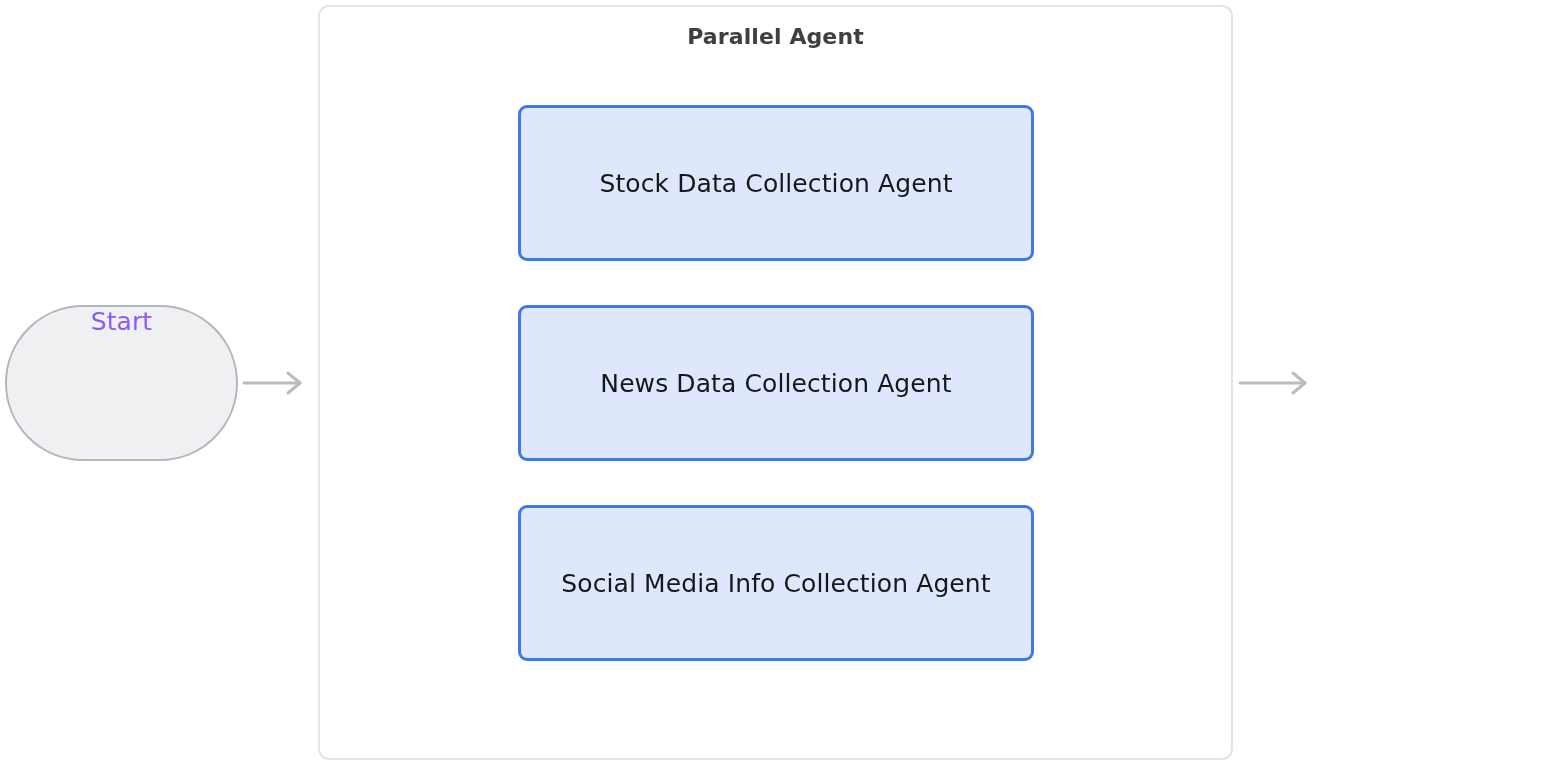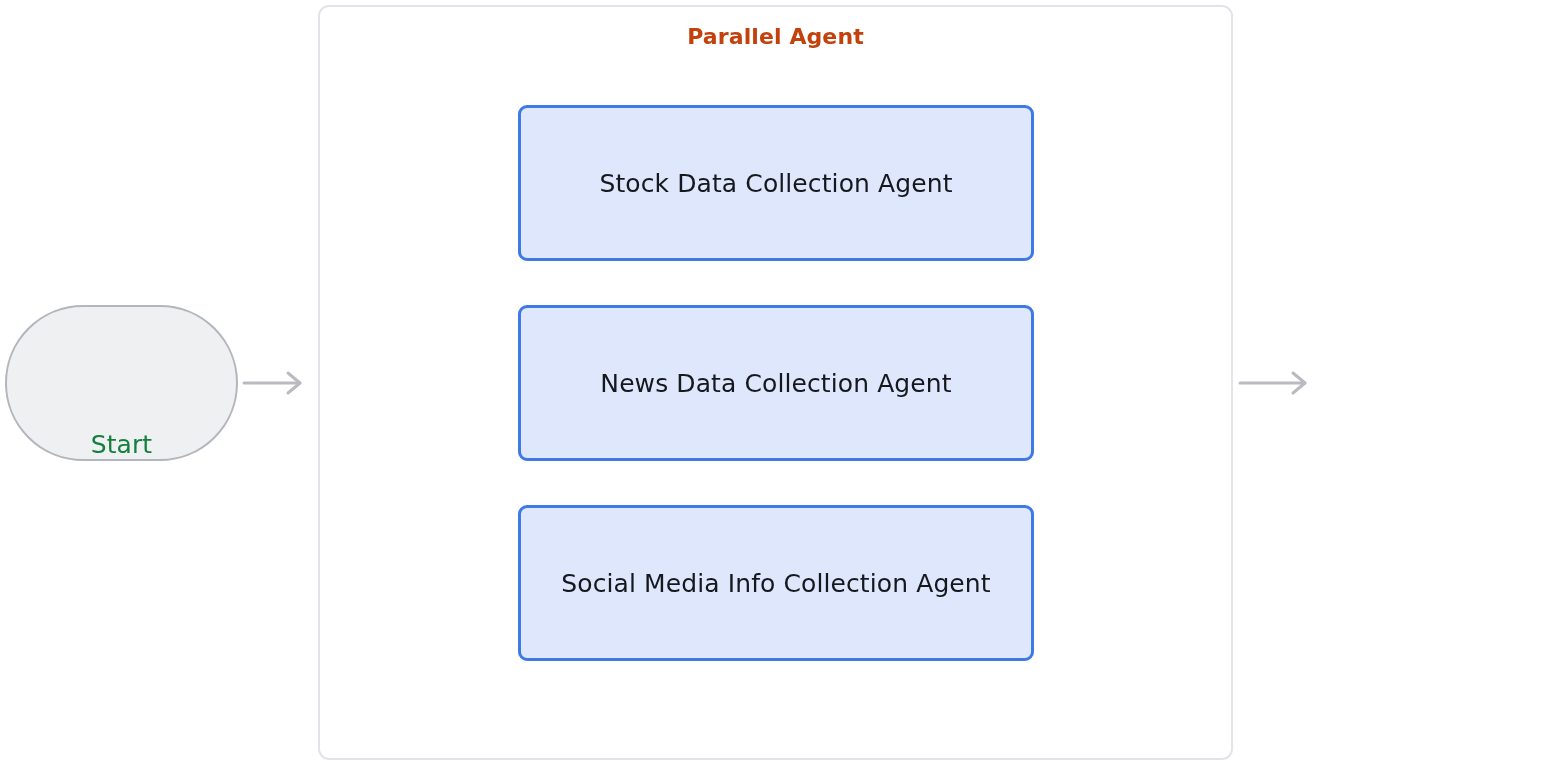--- a/index.html
+++ b/index.html
@@ -26,26 +26,26 @@
     width: 1552px;
     height: 769px;
     pointer-events: none;
   }
 
   
   .terminal {
     position: absolute;
     box-sizing: border-box;
     display: flex;
-    align-items: flex-end;
+    align-items: flex-start;
     justify-content: center;
     background: #eff0f2;
     border: 2px solid #b3b6bc;
     border-radius: 999px;
-    color: #15803d;
+    color: #8b5cf6;
     font-size: 25px;
     letter-spacing: 0.1px;
   }
   #node-start {
     left: 5px;
     top: 305px;
     width: 233px;
     height: 156px;
   }
   #node-end {
@@ -68,21 +68,21 @@
     border-radius: 11px;
   }
   #parallel-title {
     position: absolute;
     left: 0;
     top: 17px;
     width: 100%;
     text-align: center;
     font-size: 22px;
     font-weight: bold;
-    color: #c2410c;
+    color: #404040;
     letter-spacing: 0.1px;
   }
 
   
   .agent-box {
     position: absolute;
     box-sizing: border-box;
     display: flex;
     align-items: center;
     justify-content: center;

